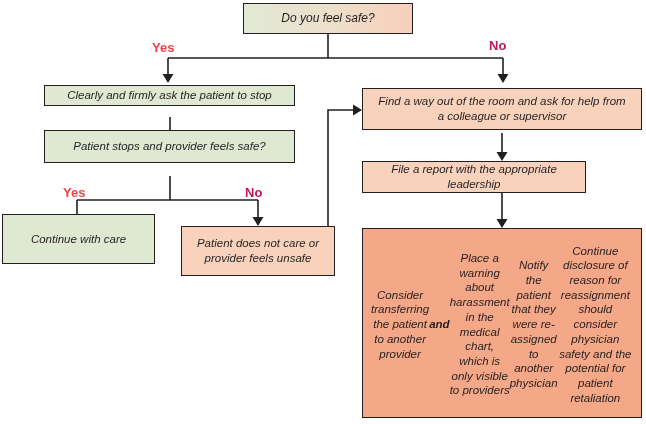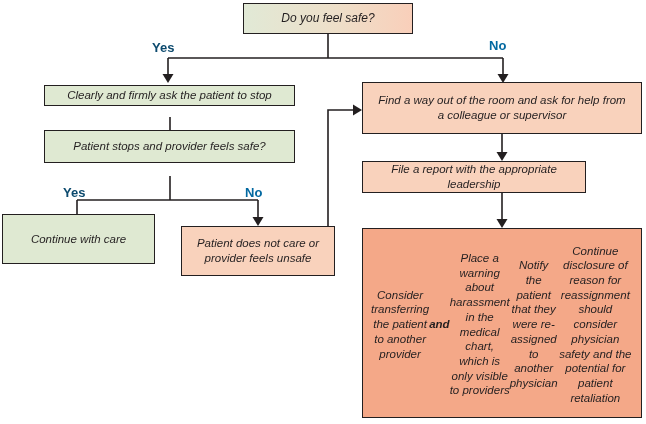--- a/index.html
+++ b/index.html
@@ -26,38 +26,38 @@
     left:243px;top:3px;width:170px;height:31px;
     background:linear-gradient(90deg,#e1e9d6 0%,#eedfc9 55%,#f9cfba 100%);
     font-size:12px;
   }
   .green-box{background:#dfe9d2;}
   .peach-box{background:#f9d2bc;}
   .node-ask-stop{left:44px;top:85px;width:251px;height:21px;}
   .node-stops-safe{left:44px;top:130px;width:251px;height:33px;}
   .node-continue{left:2px;top:214px;width:153px;height:50px;}
   .node-not-stop{left:181px;top:226px;width:154px;height:50px;}
-  .node-find-out{left:362px;top:82px;width:280px;height:52px;padding:2px 14px;}
+  .node-find-out{left:362px;top:88px;width:280px;height:42px;padding:2px 14px;}
   .node-file-report{left:362px;top:161px;width:224px;height:32px;}
   .node-final{
     left:362px;top:228px;width:280px;height:190px;
     background:#f4a888;
     flex-direction:row;justify-content:flex-start;
     padding:7px 8px 4px 8px;
   }
   .node-final p{margin:0;}
   .node-final .gap{margin-top:0;}
   .bold{font-weight:bold;}
   .branch-label{
     position:absolute;
     font-size:13px;font-weight:bold;
     line-height:1;
   }
-  .yes{color:#0c4a6e;}
-  .no{color:#0369a1;}
+  .yes{color:#ef4444;}
+  .no{color:#be185d;}
   .lbl-yes-top{left:152px;top:41px;}
   .lbl-no-top{left:489px;top:39px;}
   .lbl-yes-mid{left:63px;top:186px;}
   .lbl-no-mid{left:245px;top:186px;}
 </style>
 </head>
 <body>
 
 <div class="stage">
 

